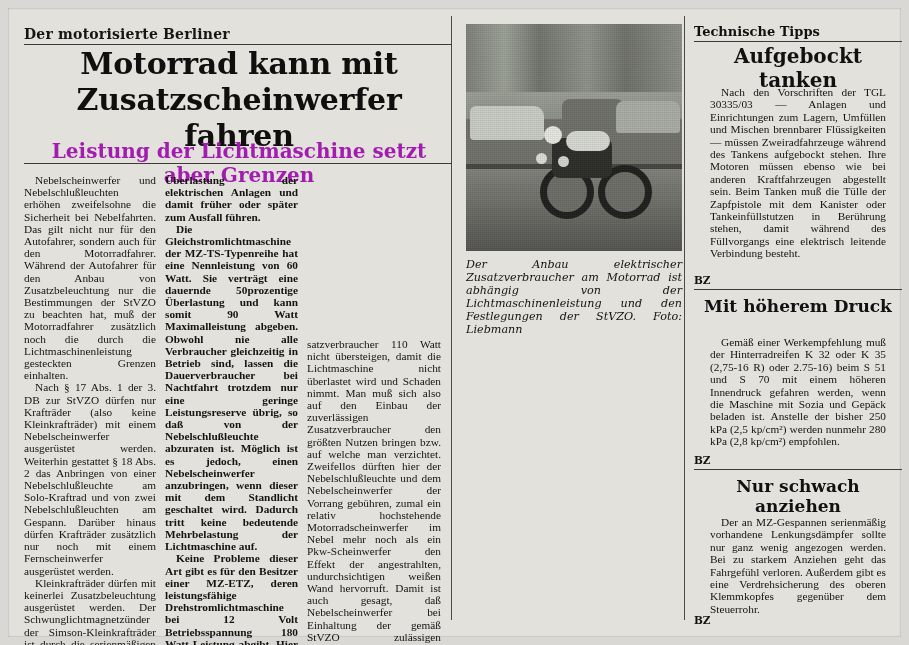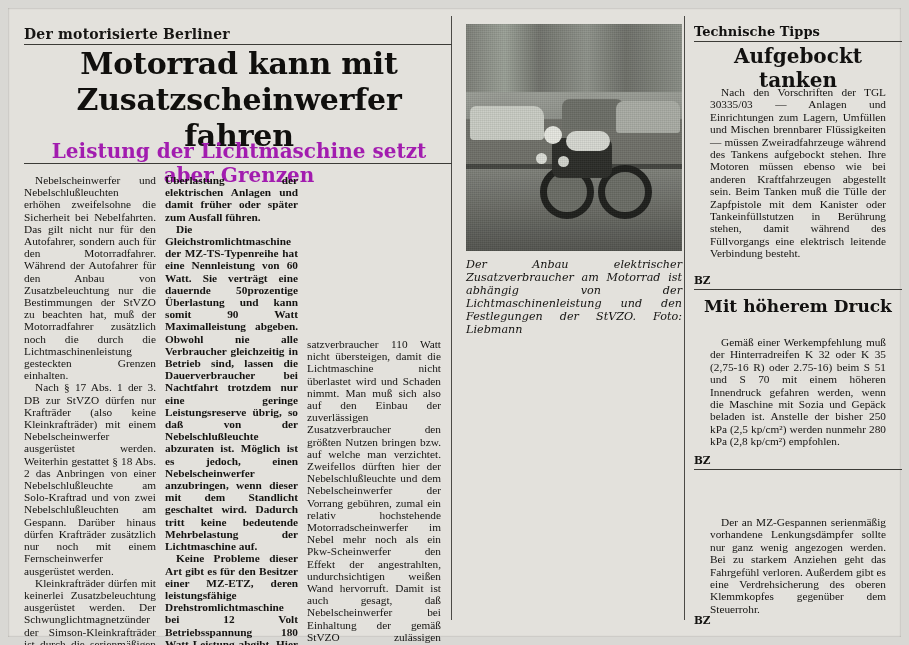--- a/index.html
+++ b/index.html
@@ -308,19 +308,20 @@
     <div class="sig" style="top:266px;">BZ</div>
     <div class="hrule" style="left:686px; top:281px; width:208px;"></div>
 
     <div class="rail-title rail-h2">Mit höherem Druck</div>
     <div class="railcol" style="top:312px; height:130px;">
       <p class="noind">Gemäß einer Werkempfehlung muß der Hinterradreifen K 32 oder K 35 (2,75-16 R) oder 2.75-16) beim S 51 und S 70 mit einem höheren Innendruck gefahren werden, wenn die Maschine mit Sozia und Gepäck beladen ist. Anstelle der bisher 250 kPa (2,5 kp/cm²) werden nunmehr 280 kPa (2,8 kp/cm²) empfohlen.</p>
     </div>
     <div class="sig" style="top:446px;">BZ</div>
     <div class="hrule" style="left:686px; top:461px; width:208px;"></div>
 
+    <div class="rail-title rail-h3">Nur schwach anziehen</div>
     <div class="railcol" style="top:492px; height:110px;">
       <p class="noind">Der an MZ-Gespannen serienmäßig vorhandene Lenkungsdämpfer sollte nur ganz wenig angezogen werden. Bei zu starkem Anziehen geht das Fahrgefühl verloren. Außerdem gibt es eine Verdrehsicherung des oberen Klemmkopfes gegenüber dem Steuerrohr.</p>
     </div>
     <div class="sig" style="top:606px;">BZ</div>
 
   </div>
 </div>
 
 </body></html>

